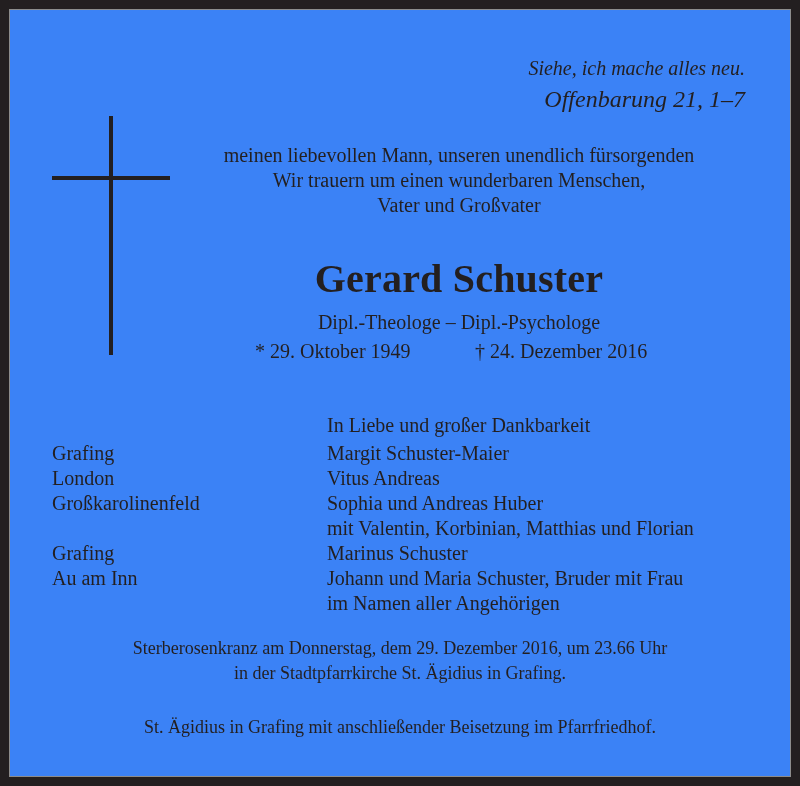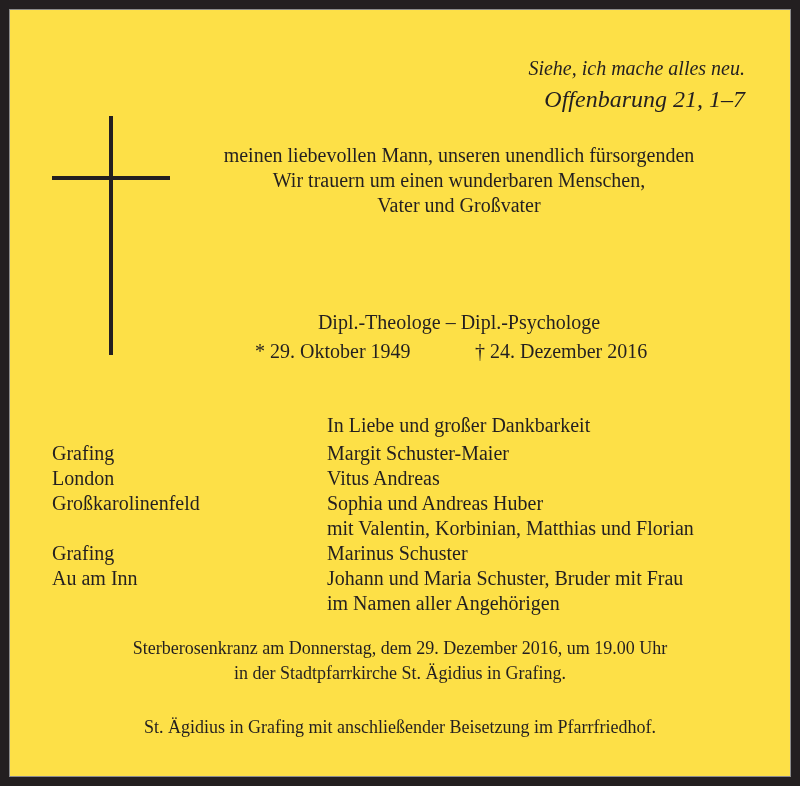--- a/index.html
+++ b/index.html
@@ -2,21 +2,21 @@
 <html><head>
 <meta charset="utf-8">
 <style>
   html, body { margin: 0; padding: 0; }
   body {
     width: 800px; height: 786px; background: #231f20; position: relative; overflow: hidden;
     font-family: "Liberation Serif", "DejaVu Serif", serif; color: #231f20;
   }
   .card {
     position: absolute; left: 9px; top: 9px; width: 782px; height: 768px;
-    background: #fde047; box-shadow: inset 0 0 0 1px #8c8c8c;
+    background: #3b82f6; box-shadow: inset 0 0 0 1px #8c8c8c;
   }
   .abs { position: absolute; white-space: nowrap; }
   .motto { right: 46px; top: 48px; font-size: 20px; font-style: italic; text-align: right; }
   .ref { right: 46px; top: 77px; font-size: 24px; text-align: right; font-style: italic; }
   .cross-v { position: absolute; left: 100px; top: 107px; width: 4px; height: 239px; background: #231f20; }
   .cross-h { position: absolute; left: 43px; top: 167px; width: 118px; height: 4px; background: #231f20; }
   .intro { left: 170px; width: 560px; top: 134px; font-size: 20px; line-height: 25px; text-align: center; white-space: normal; }
   .intro div { white-space: nowrap; }
   .name { left: 170px; width: 560px; top: 246px; font-size: 40px; font-weight: bold; text-align: center; letter-spacing: 0.2px; }
   .degree { left: 170px; width: 560px; top: 302px; font-size: 20px; text-align: center; }
@@ -42,20 +42,21 @@
     <div class="cross-v"></div>
     <div class="cross-h"></div>
   </div>
 
   <div class="abs intro">
     <div>meinen liebevollen Mann, unseren unendlich fürsorgenden</div>
     <div>Wir trauern um einen wunderbaren Menschen,</div>
     <div>Vater und Großvater</div>
   </div>
 
+  <div class="abs name">Gerard Schuster</div>
   <div class="abs degree">Dipl.-Theologe – Dipl.-Psychologe</div>
   <div class="abs born">* 29. Oktober 1949</div>
   <div class="abs died">† 24. Dezember 2016</div>
 
   <div class="abs family places">
     <div></div>
     <div class="gap"></div>
     <div>Grafing</div>
     <div>London</div>
     <div>Großkarolinenfeld</div>
@@ -72,21 +73,21 @@
     <div>Vitus Andreas</div>
     <div>Sophia und Andreas Huber</div>
     <div>mit Valentin, Korbinian, Matthias und Florian</div>
     <div>Marinus Schuster</div>
     <div>Johann und Maria Schuster, Bruder mit Frau</div>
     <div>im Namen aller Angehörigen</div>
   </div>
 
   <div class="abs services">
     <p>
-      <span>Sterberosenkranz am Donnerstag, dem 29. Dezember 2016, um 19.00 Uhr</span><br>
+      <span>Sterberosenkranz am Donnerstag, dem 29. Dezember 2016, um 23.66 Uhr</span><br>
       <span>in der Stadtpfarrkirche St. Ägidius in Grafing.</span>
     </p>
     <p>
       <br>
       <span>St. Ägidius in Grafing mit anschließender Beisetzung im Pfarrfriedhof.</span>
     </p>
   </div>
 
 </div>
 

